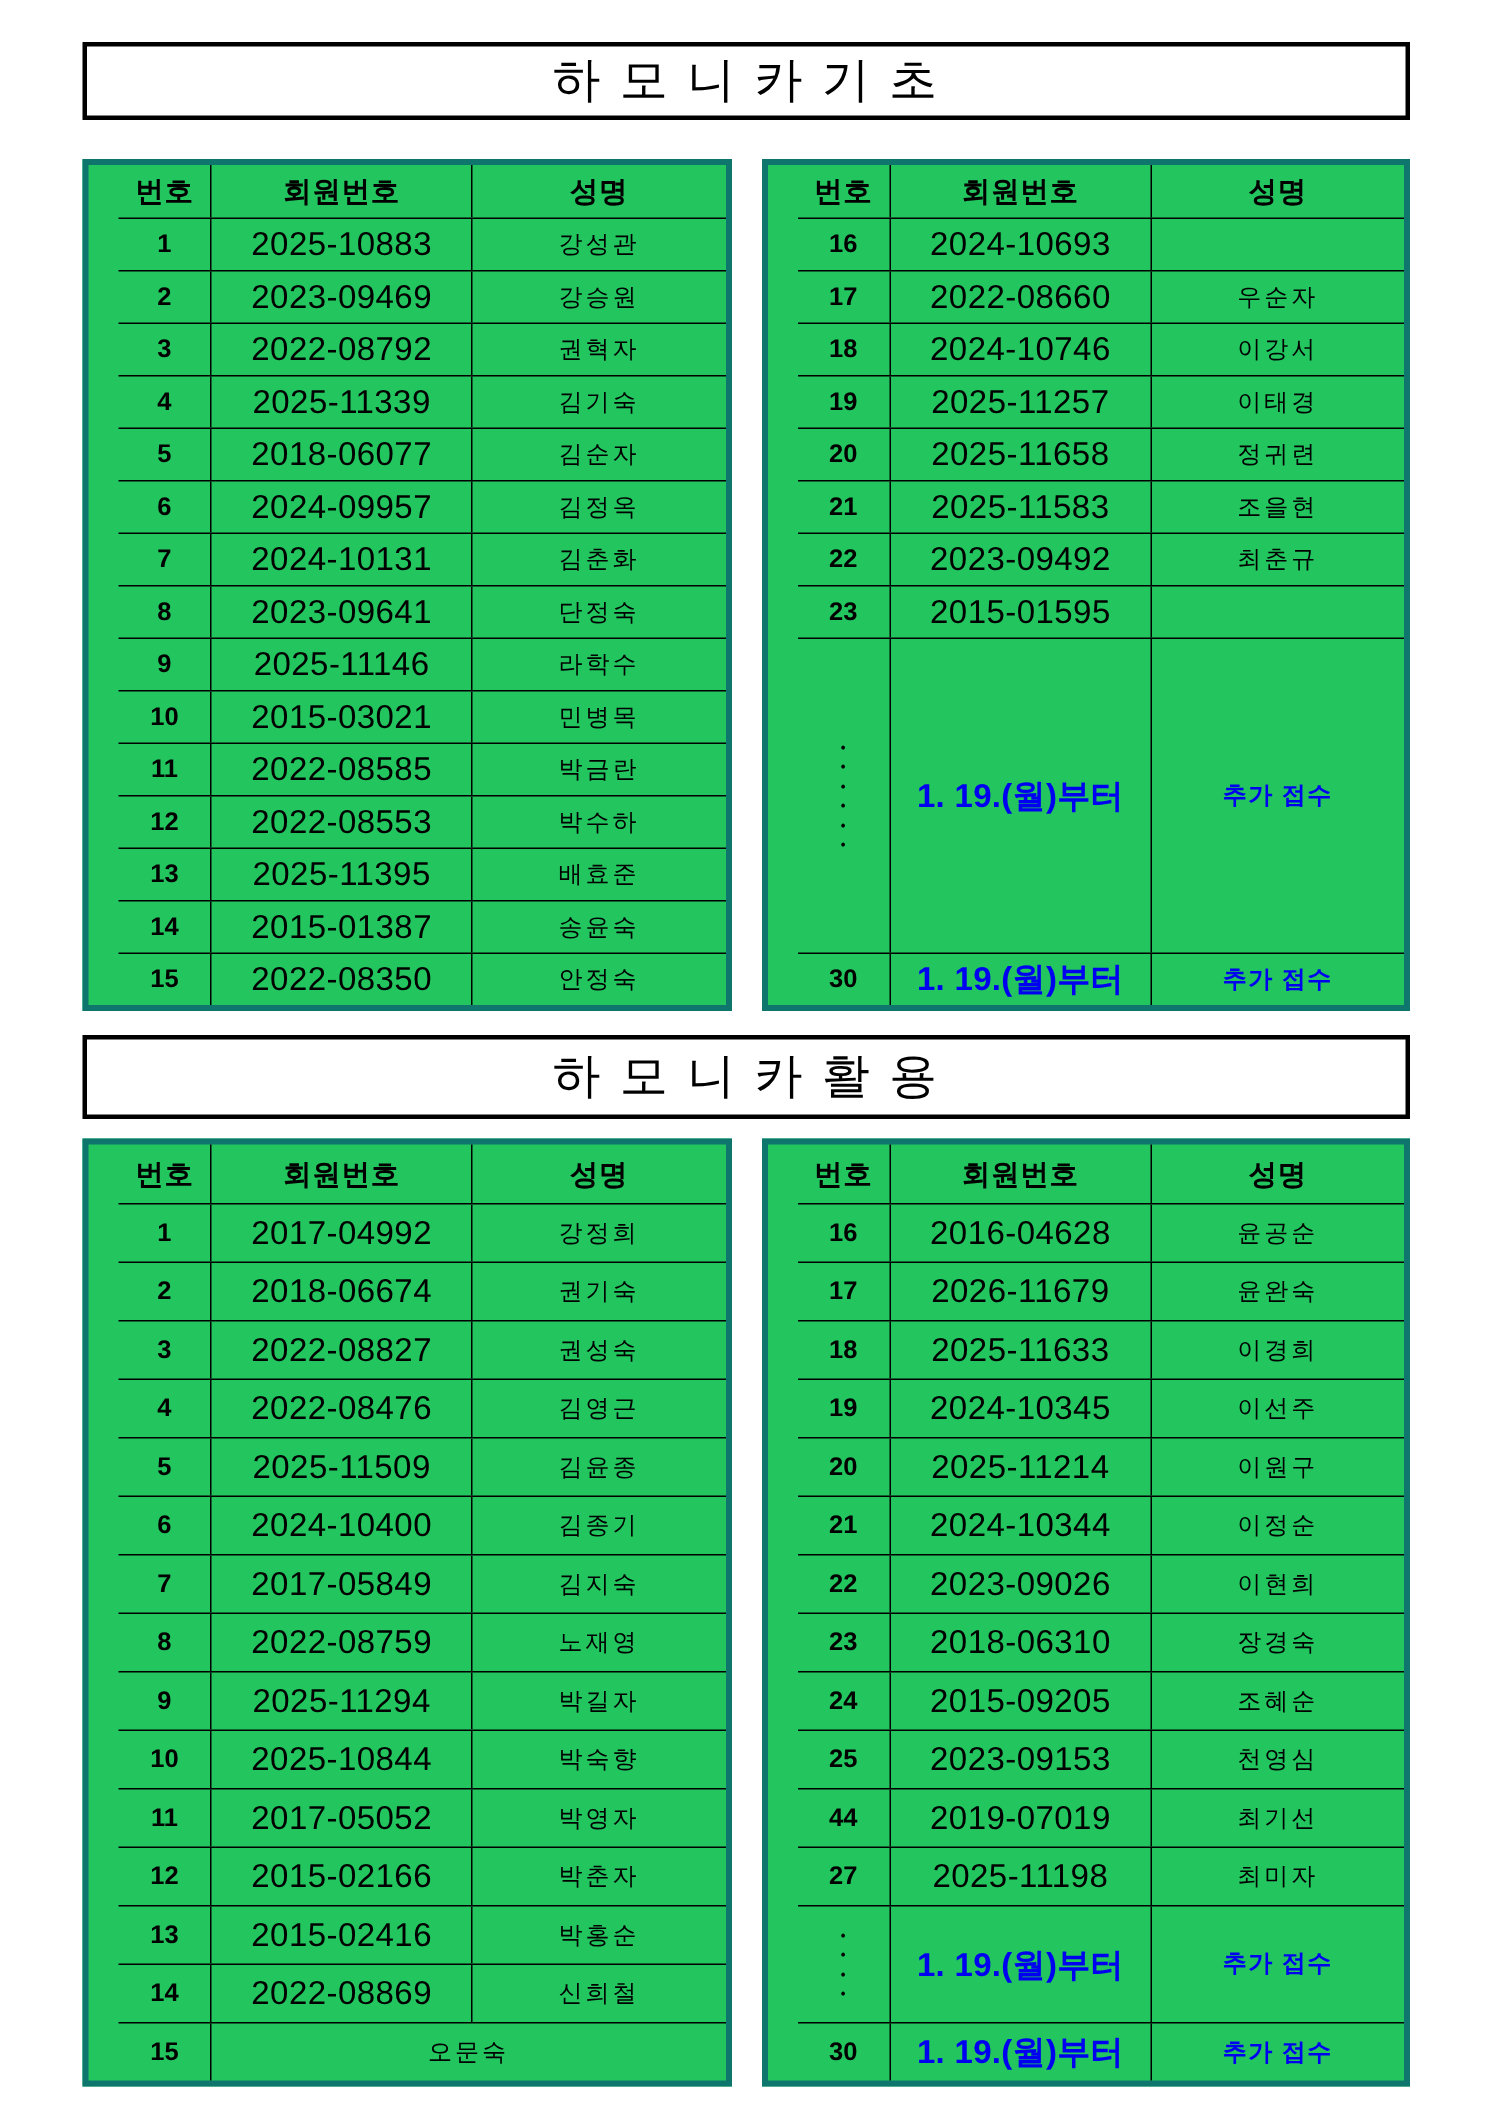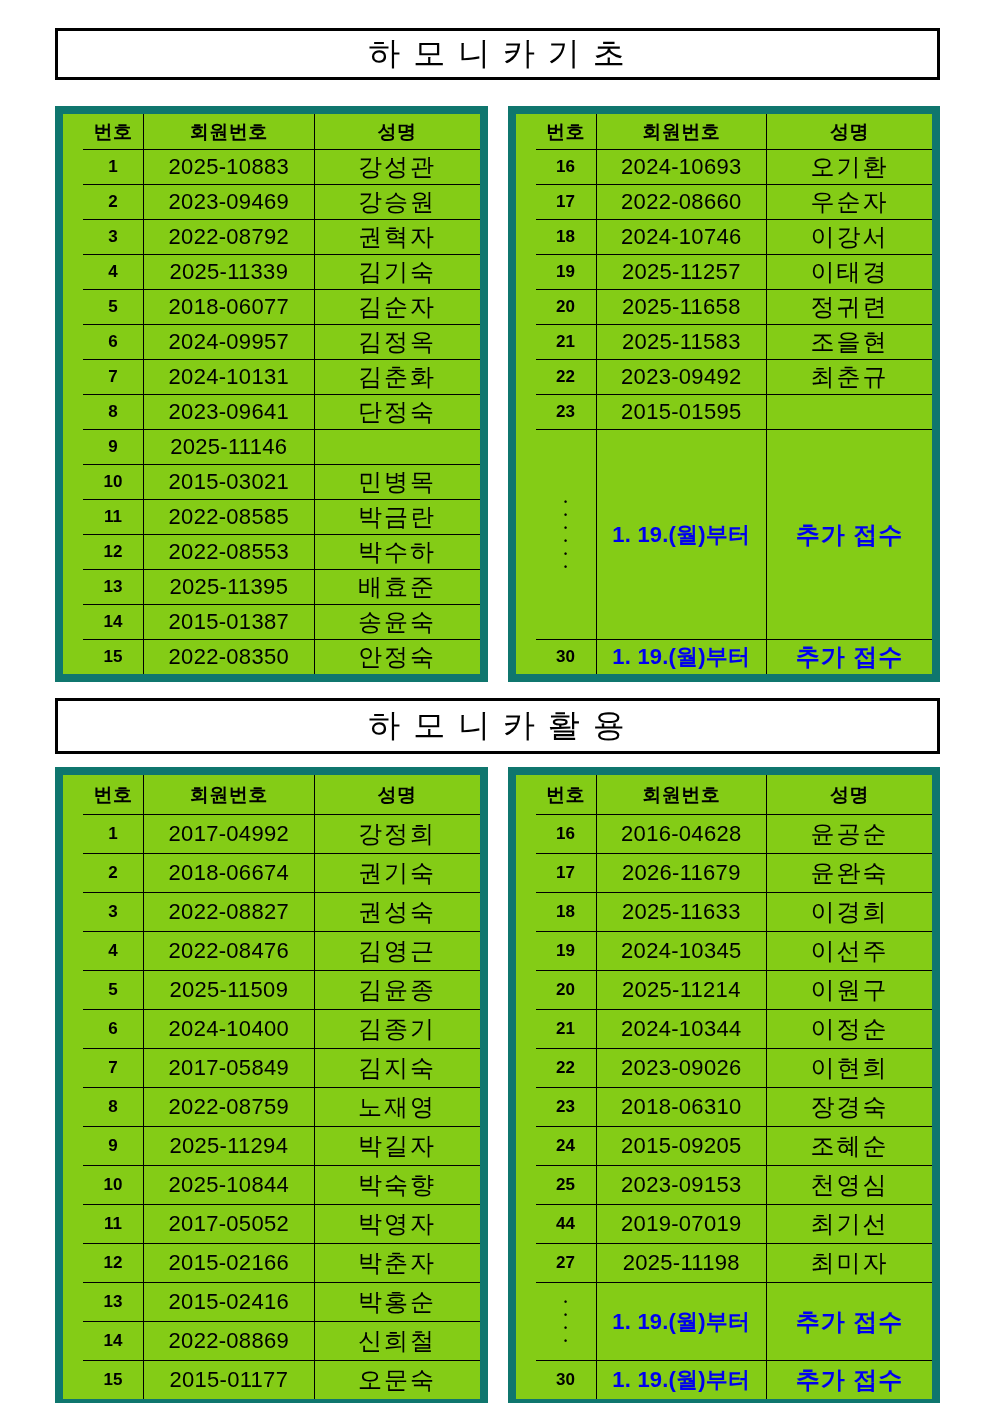--- a/index.html
+++ b/index.html
@@ -11,36 +11,36 @@
   .page{padding:28px 52px 0 55px;}
   .title-box{
     border:3px solid #000;height:46px;box-sizing:content-box;
     display:flex;align-items:center;justify-content:center;
     font-size:32px;font-weight:normal;letter-spacing:2px;
   }
   .tables{display:flex;gap:20px;}
   .s1 .tables{margin-top:26px;}
   .title2{margin-top:16px;height:50px;}
   .s2 .tables{margin-top:13px;}
-  .tbl{flex:1;border:8px solid #0f766e;display:flex;flex-direction:column;background:#84cc16;padding-left:20px;}
+  .tbl{flex:1;border:4px solid #0f766e;display:flex;flex-direction:column;background:#22c55e;padding-left:20px;}
   .list{display:contents;}
   .row{display:flex;box-sizing:border-box;border-top:1px solid #000;}
   .hdr{border-top:none;}
   .s1 .row{height:35px;}
   .s1 .dots-row{height:210px;}
   .s2 .row{height:39px;}
   .s2 .dots-row{height:78px;}
   .cell{display:flex;align-items:center;justify-content:center;overflow:hidden;box-sizing:border-box;}
   .c-no{width:15.4%;border-right:1px solid #000;}
   .c-member{width:43%;border-right:1px solid #000;}
   .c-name{flex:1;}
   .hdr .cell{font-weight:bold;font-size:19px;letter-spacing:0.5px;}
   .num{font-weight:bold;font-size:17px;}
   .member{font-size:22px;letter-spacing:0.3px;}
-  .name{font-size:24px;letter-spacing:2px;}
+  .name{font-size:16px;letter-spacing:2px;}
   .blue{color:#0000f0;font-weight:bold;}
   .blue.member{letter-spacing:0.2px;}
   .blue.name{letter-spacing:1px;}
   .dots{font-size:9px;line-height:13px;white-space:pre-line;font-weight:bold;text-align:center;letter-spacing:0;}
 </style>
 </head>
 <body>
 
 <div class="page">
 
@@ -101,20 +101,21 @@
           
             <div class="row">
               <div class="cell c-no num">8</div>
               <div class="cell c-member member">2023-09641</div>
               <div class="cell c-name name">단정숙</div>
             </div>
           
             <div class="row">
               <div class="cell c-no num">9</div>
               <div class="cell c-member member">2025-11146</div>
+              <div class="cell c-name name">라학수</div>
             </div>
           
             <div class="row">
               <div class="cell c-no num">10</div>
               <div class="cell c-member member">2015-03021</div>
               <div class="cell c-name name">민병목</div>
             </div>
           
             <div class="row">
               <div class="cell c-no num">11</div>
@@ -153,21 +154,20 @@
           <div class="cell c-no">번호</div>
           <div class="cell c-member">회원번호</div>
           <div class="cell c-name">성명</div>
         </div>
         <div class="list">
           
         
             <div class="row">
               <div class="cell c-no num">16</div>
               <div class="cell c-member member">2024-10693</div>
-              <div class="cell c-name name">오기환</div>
             </div>
           
             <div class="row">
               <div class="cell c-no num">17</div>
               <div class="cell c-member member">2022-08660</div>
               <div class="cell c-name name">우순자</div>
             </div>
           
             <div class="row">
               <div class="cell c-no num">18</div>
@@ -316,21 +316,20 @@
             </div>
           
             <div class="row">
               <div class="cell c-no num">14</div>
               <div class="cell c-member member">2022-08869</div>
               <div class="cell c-name name">신희철</div>
             </div>
           
             <div class="row">
               <div class="cell c-no num">15</div>
-              <div class="cell c-member member">2015-01177</div>
               <div class="cell c-name name">오문숙</div>
             </div>
           </div>
       </div>
 
       <div class="tbl">
         <div class="row hdr">
           <div class="cell c-no">번호</div>
           <div class="cell c-member">회원번호</div>
           <div class="cell c-name">성명</div>

